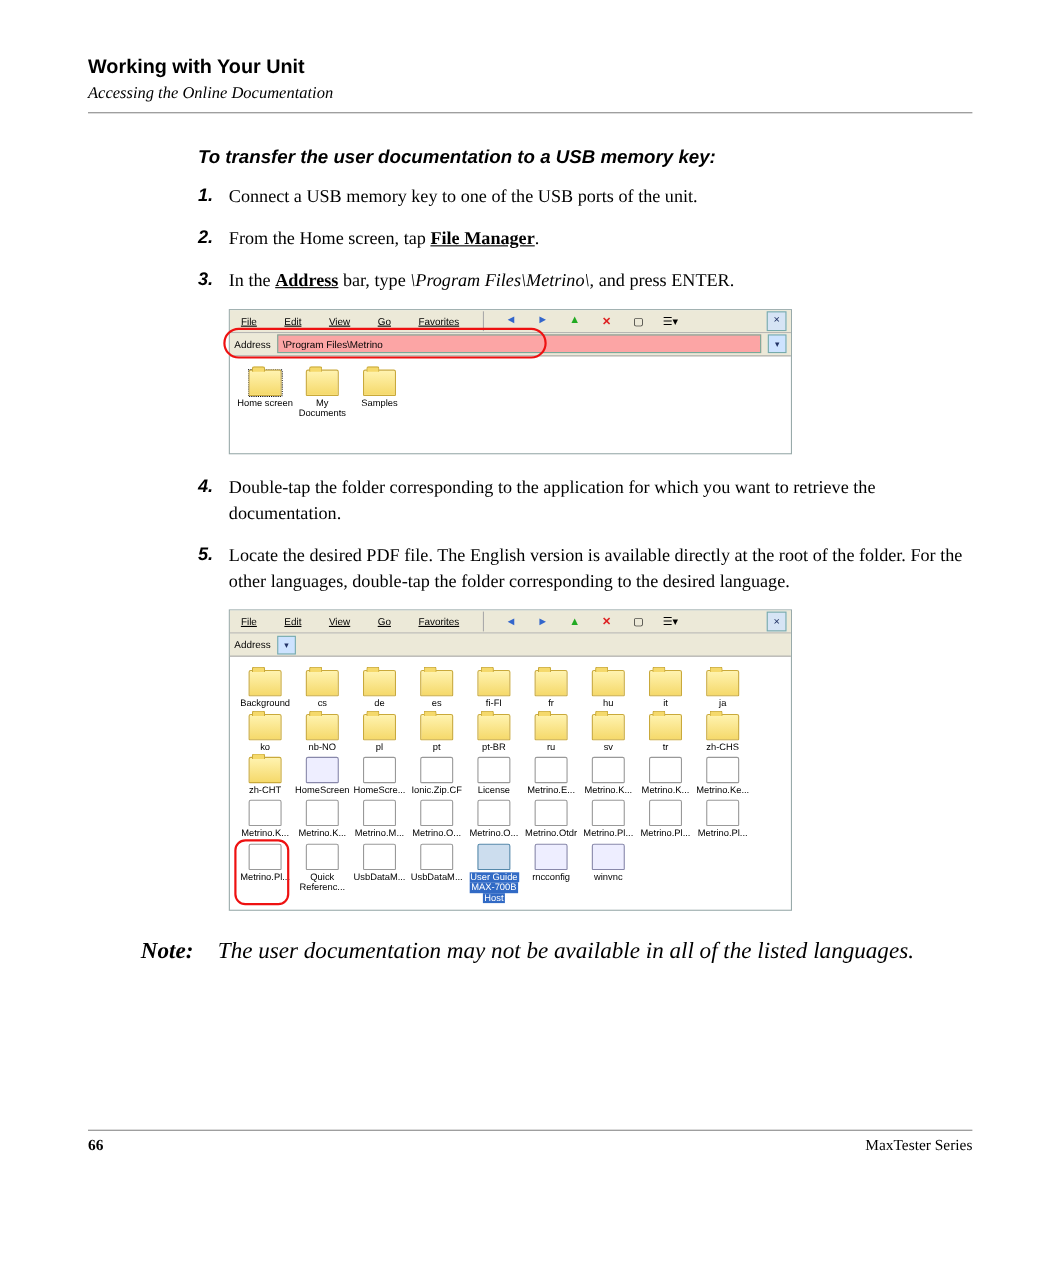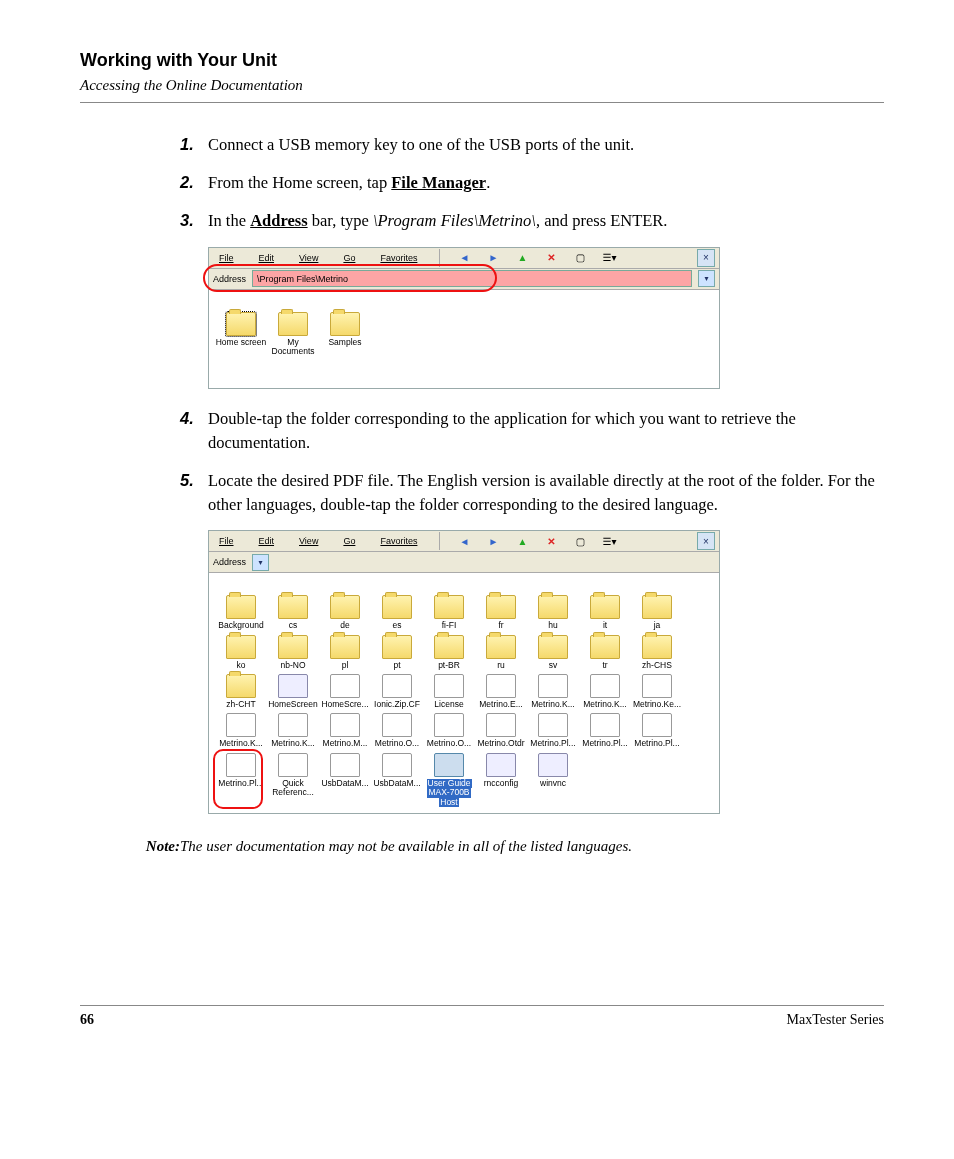--- a/index.html
+++ b/index.html
@@ -106,21 +106,21 @@
     display:flex; align-items:center; justify-content:center; font-size:8px; color:#236;
   }
   .redring {
     position:absolute;
     border:2.5px solid #e11;
     border-radius: 14px;
     pointer-events:none;
   }
 
   .iconpane {
-    padding: 22px 6px 6px;
+    padding: 12px 6px 6px;
     display:flex;
     flex-wrap:wrap;
     gap: 4px 0;
     align-content:flex-start;
   }
   .fi {
     width: 52px;
     text-align:center;
     font-size:8.5px;
     line-height:1.1;
@@ -159,23 +159,22 @@
   .highlight {
     background:#316ac5;
     color:#fff;
     padding:0 1px;
     display:inline-block;
   }
 
   .note-row {
     display:flex;
     margin-top: 24px;
-    margin-left: 30px;
-    font-size:15px;
-    text-align:right;
+    margin-left: 48px;
+    font-size:21px;
   }
   .note-row .nlabel { font-weight:bold; font-style:italic; width:70px; flex:0 0 70px; }
   .note-row .ntext { font-style: italic; }
 
   .footer {
     display:flex;
     justify-content:space-between;
     align-items:flex-end;
     border-top:1px solid #888;
     margin-top: 150px;
@@ -186,20 +185,21 @@
   .footer .series { font-family: Georgia, serif; }
 </style>
 </head>
 <body>
 
 <div class="chapter-title">Working with Your Unit</div>
 <div class="section-sub">Accessing the Online Documentation</div>
 <hr class="rule">
 
 <div class="content">
+  <div class="lead">To transfer the user documentation to a USB memory key:</div>
 
   <div class="step">
     <div class="num">1.</div>
     <div class="txt">Connect a USB memory key to one of the USB ports of the unit.</div>
   </div>
 
   <div class="step">
     <div class="num">2.</div>
     <div class="txt">
       <span>From the Home screen, tap </span><span class="bold">File Manager</span><span>.</span>

